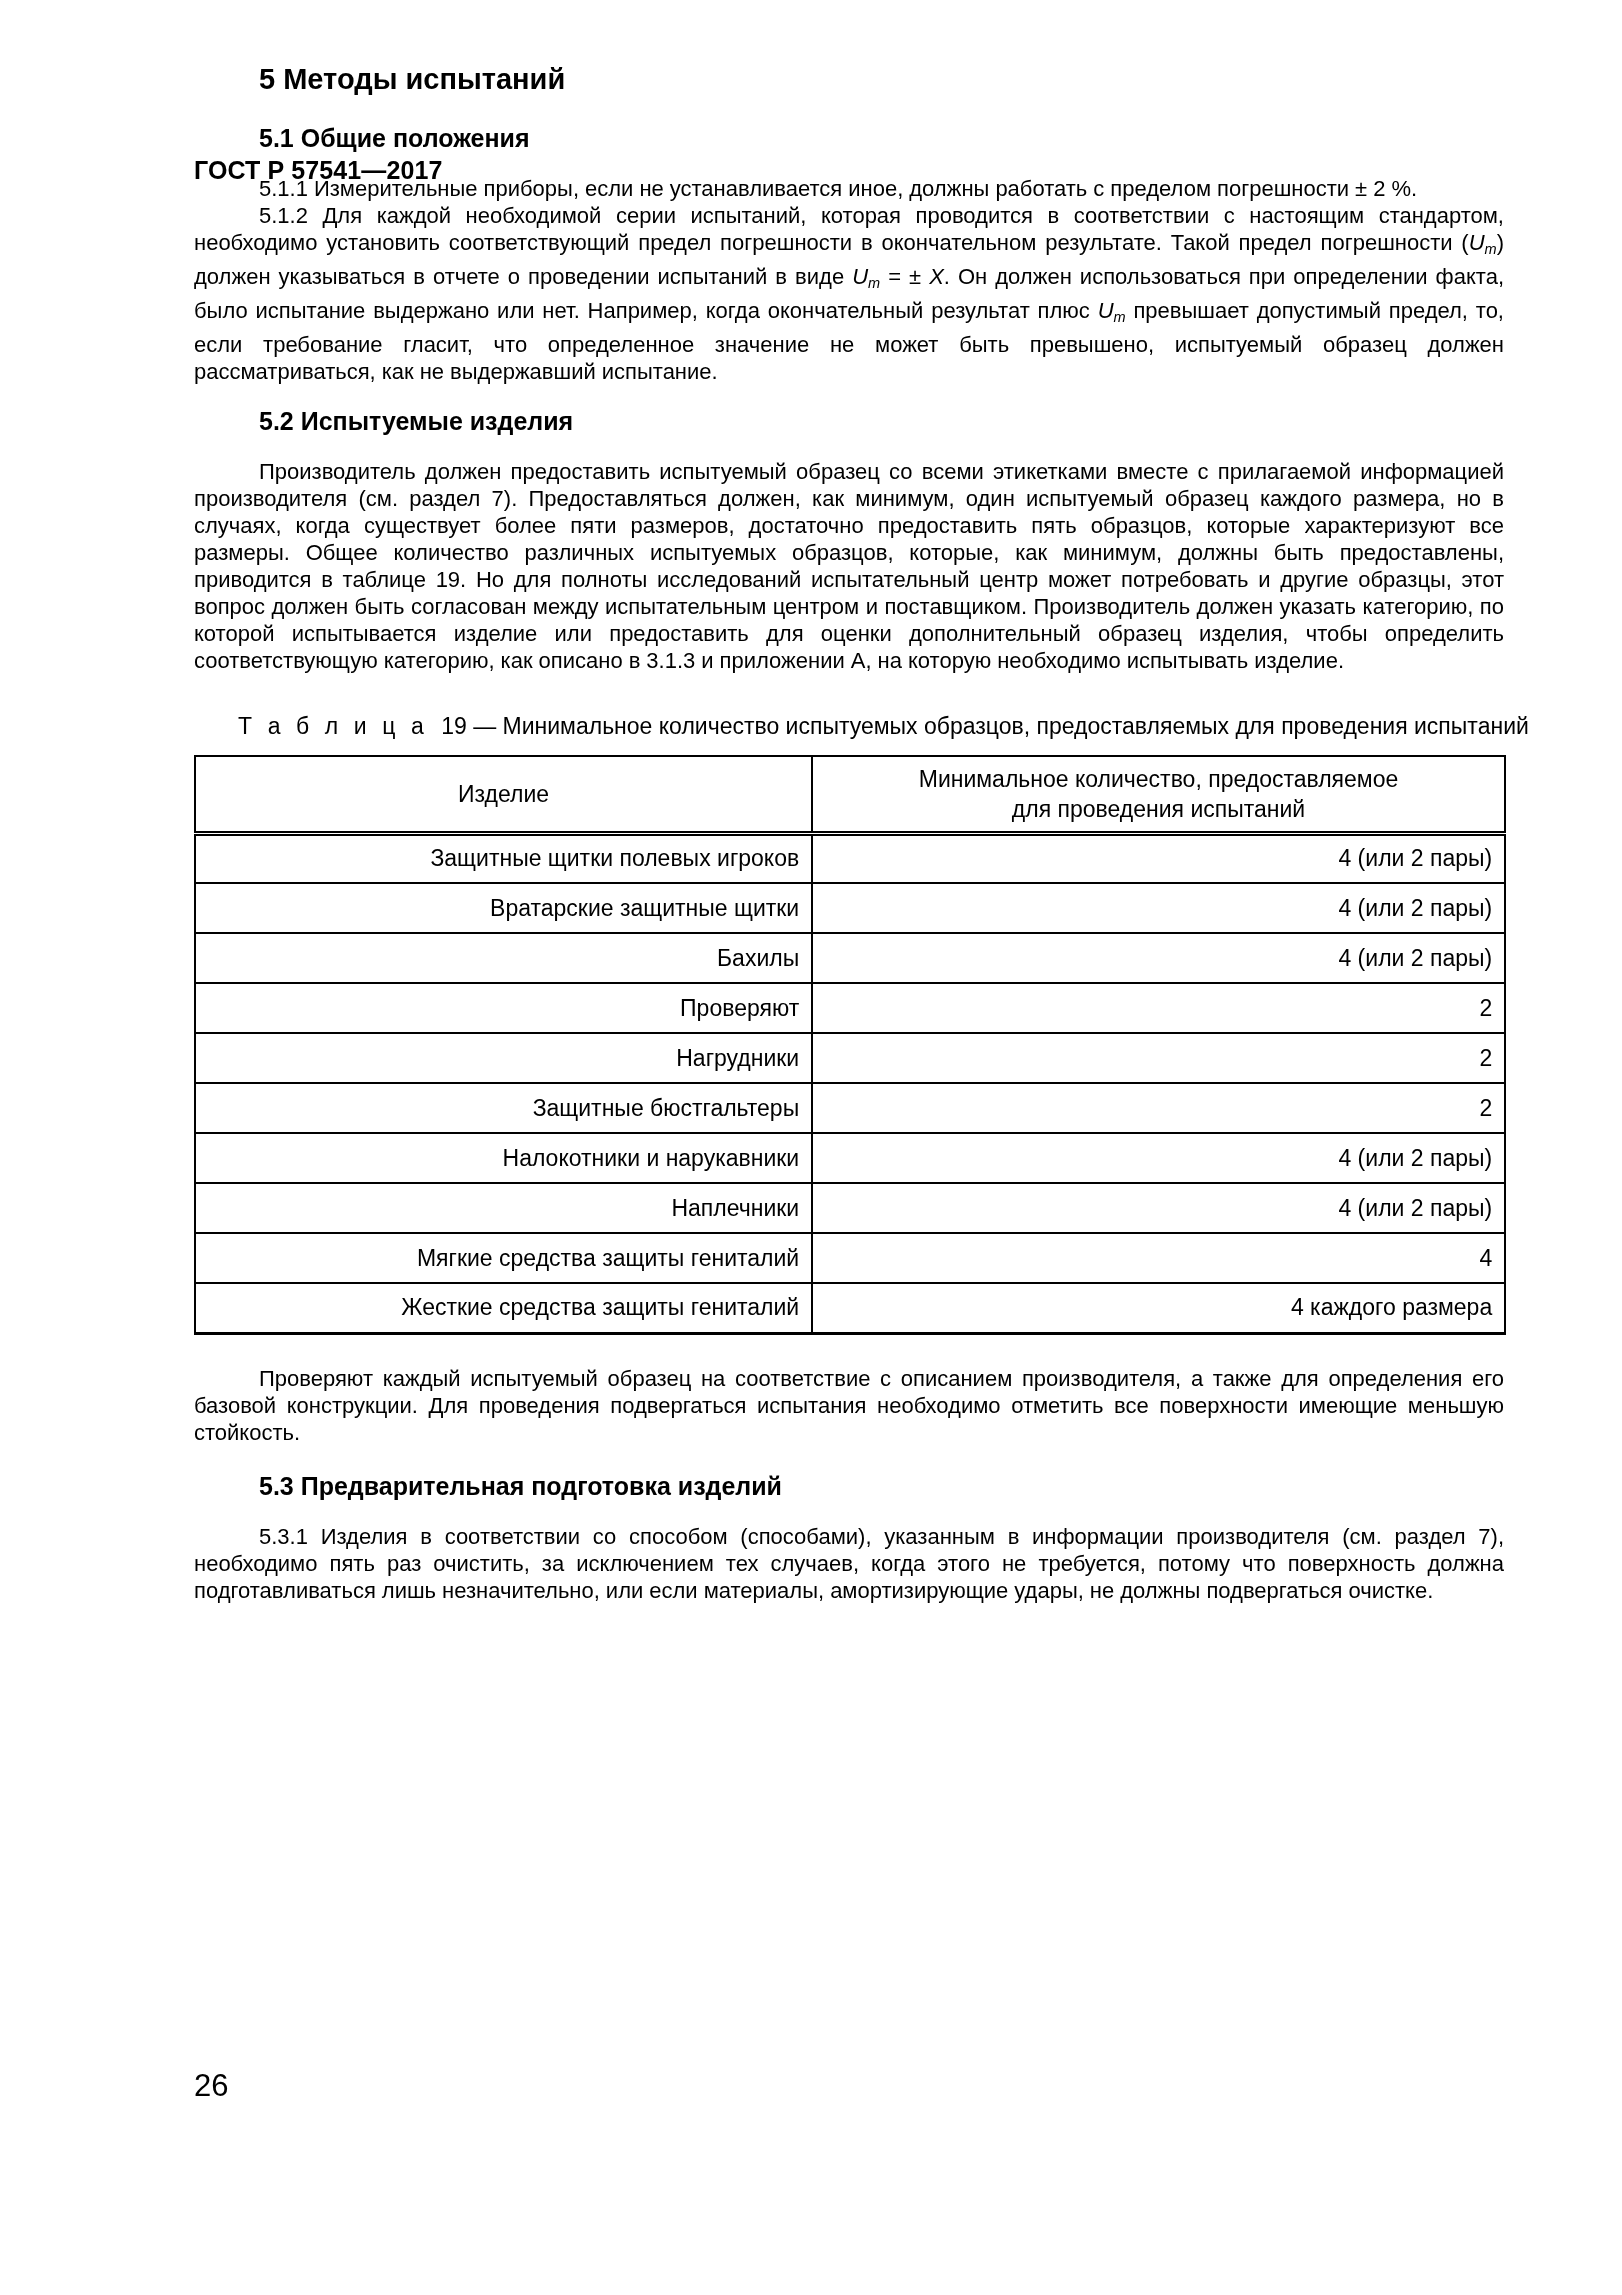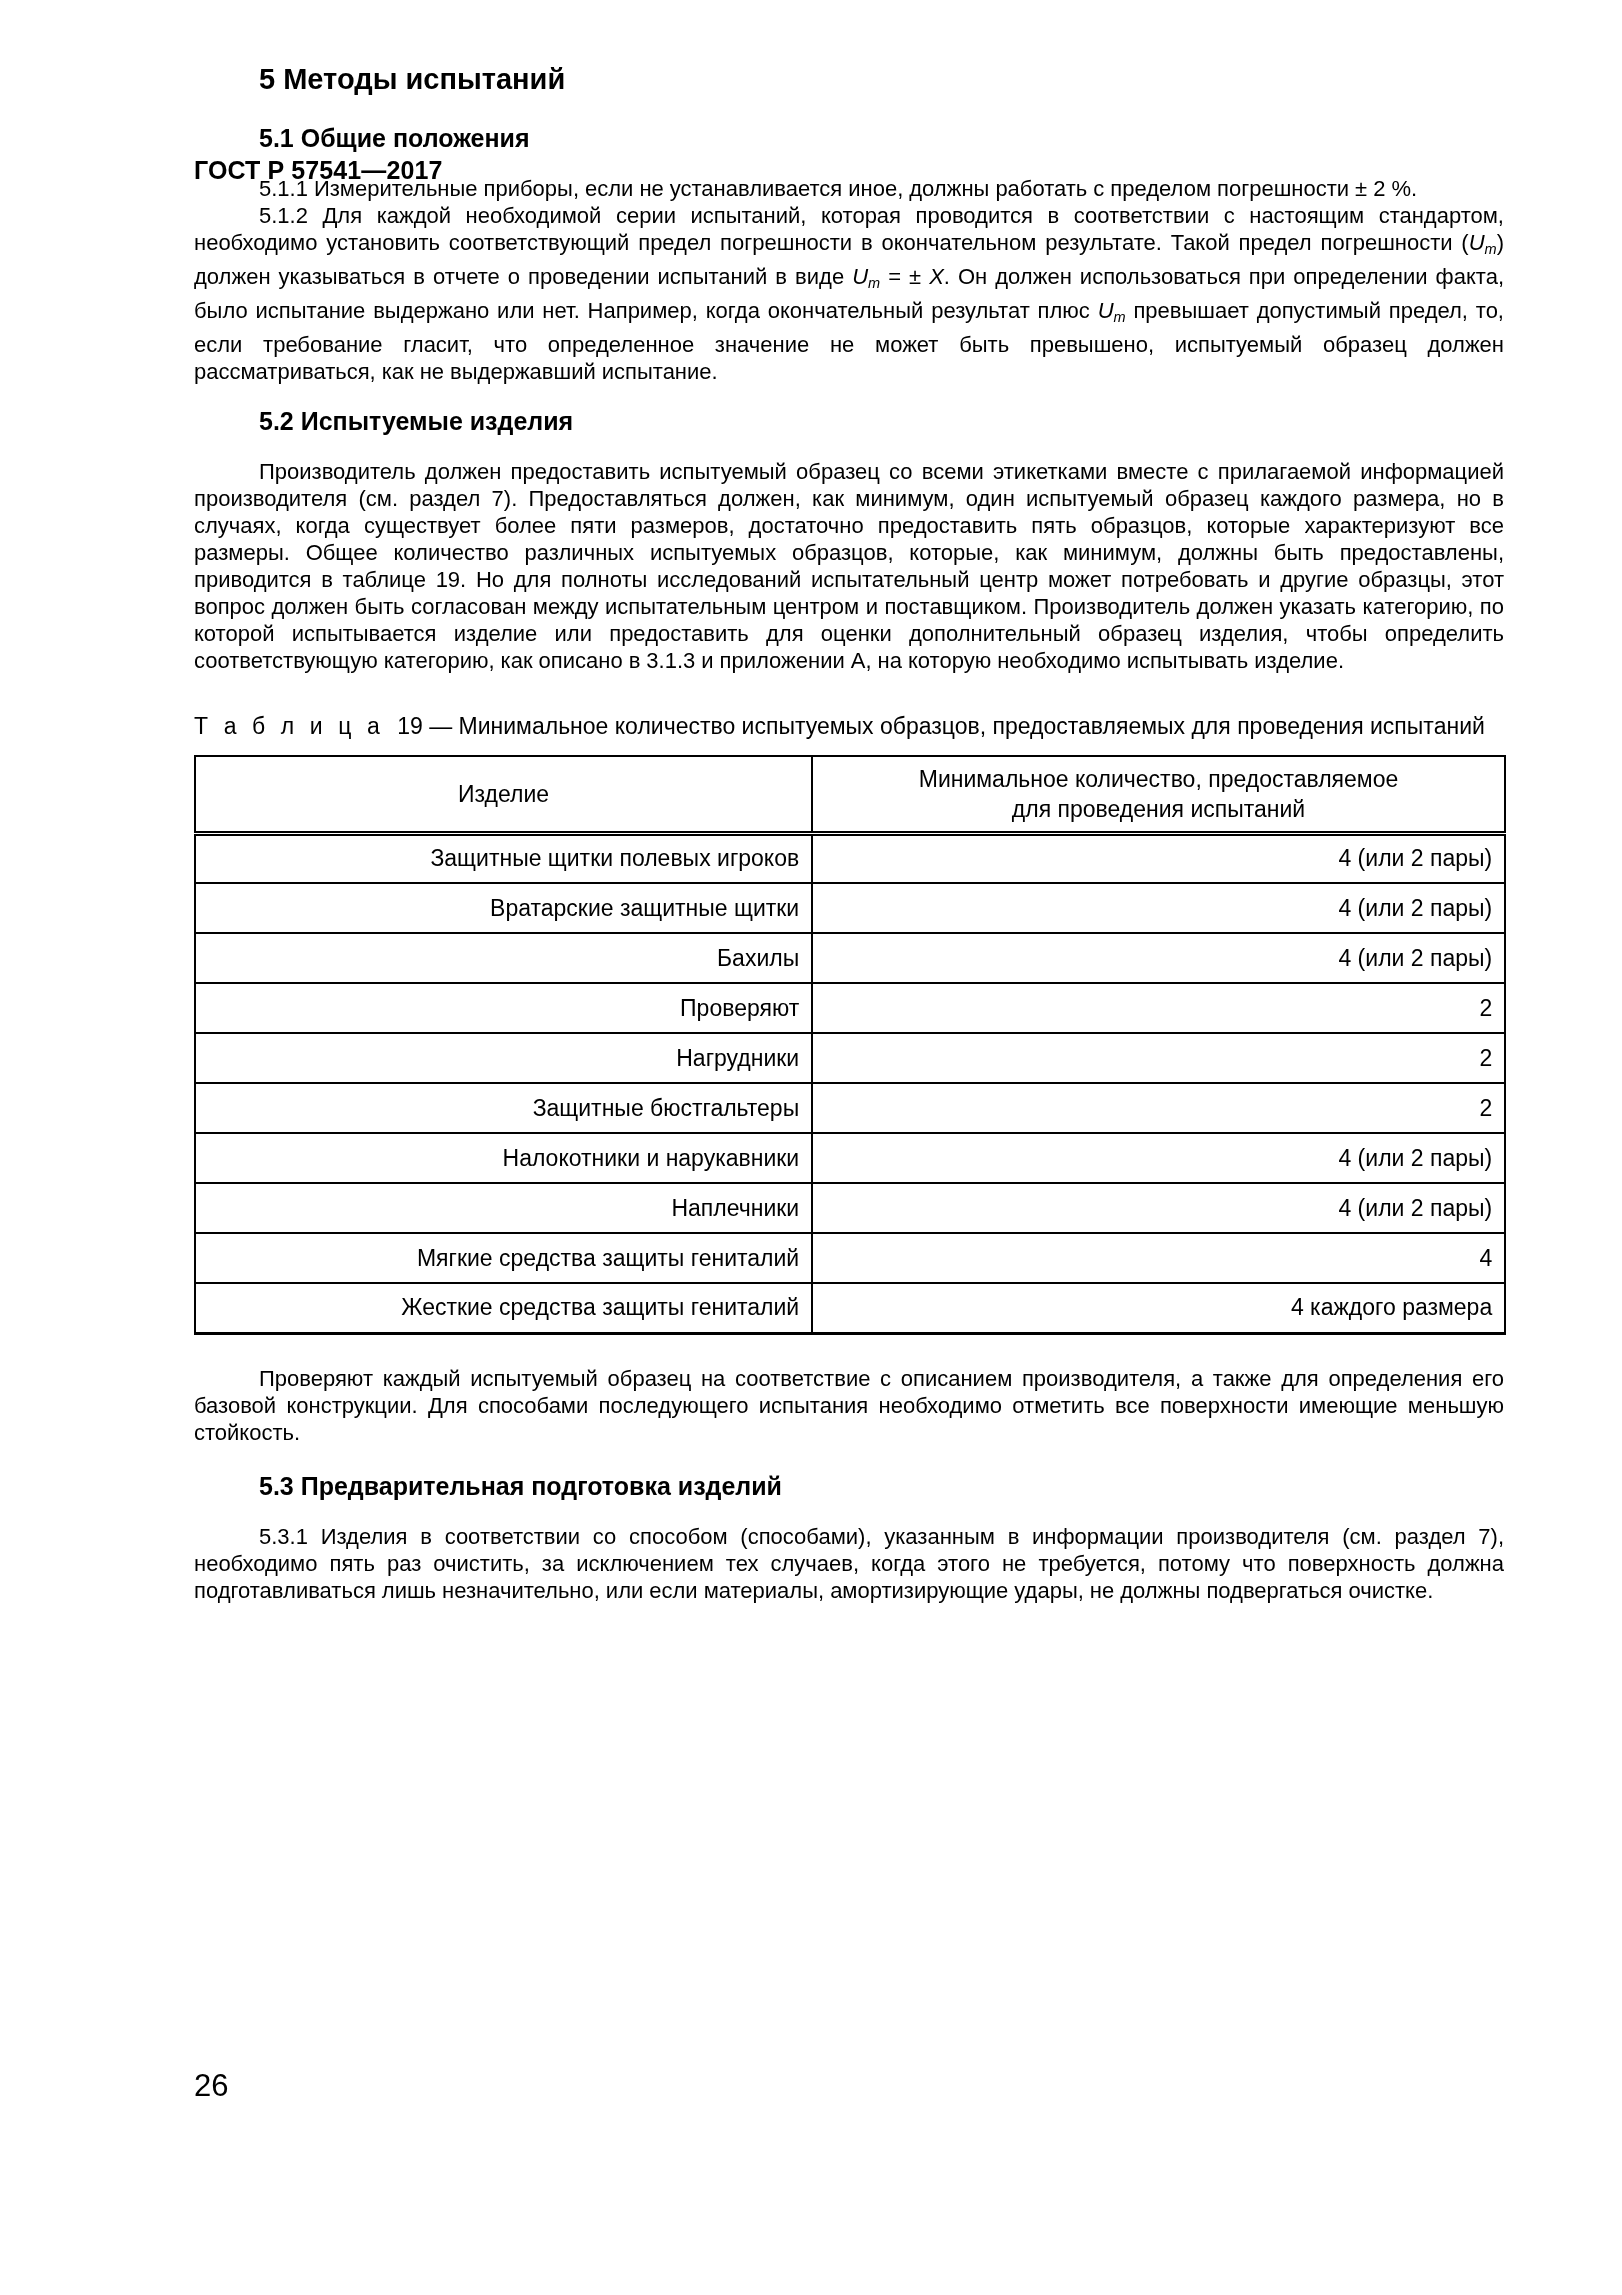--- a/index.html
+++ b/index.html
@@ -79,20 +79,21 @@
 
   
   .table-caption {
     font-size: 23px;
     line-height: 30px;
     margin: 0;
     white-space: nowrap;
   }
   .table-caption .tw {
     letter-spacing: 4.6px;
+    margin-left: 44px;
   }
 
   
   table.t19 {
     border-collapse: collapse;
     width: 1310px;
     table-layout: fixed;
     font-size: 23px;
   }
   table.t19 col.c1 { width: 617px; }
@@ -232,21 +233,21 @@
         </tr>
         <tr>
           <td>Жесткие средства защиты гениталий</td>
           <td>4 каждого размера</td>
         </tr>
       </tbody>
     </table>
 
     <div class="s-h"></div>
 
-    <p class="body">Проверяют каждый испытуемый образец на соответствие с описанием производителя, а также для определения его базовой конструкции. Для способами последующего испытания необходимо отметить все поверхности имеющие меньшую стойкость.</p>
+    <p class="body">Проверяют каждый испытуемый образец на соответствие с описанием производителя, а также для определения его базовой конструкции. Для проведения подвергаться испытания необходимо отметить все поверхности имеющие меньшую стойкость.</p>
 
     <div class="s-i"></div>
 
     <h2 class="h2">5.3 Предварительная подготовка изделий</h2>
 
     <div class="s-c"></div>
 
     <p class="body">5.3.1 Изделия в соответствии со способом (способами), указанным в информации производителя (см. раздел 7), необходимо пять раз очистить, за исключением тех случаев, когда этого не требуется, потому что поверхность должна подготавливаться лишь незначительно, или если материалы, амортизирующие удары, не должны подвергаться очистке.</p>
   </div>
 

